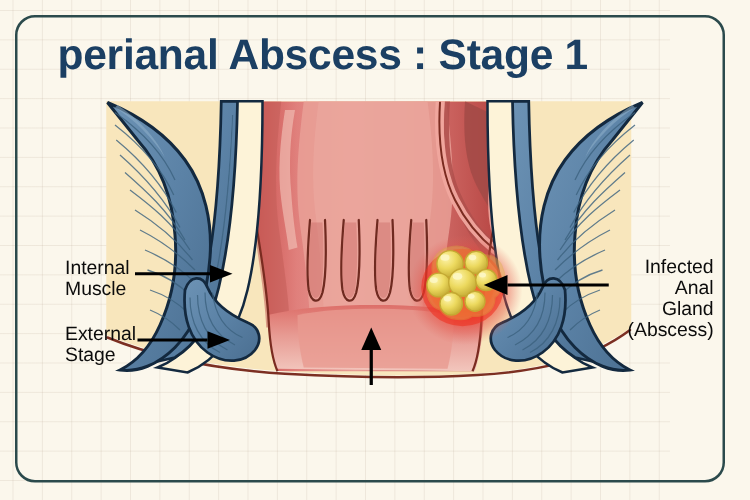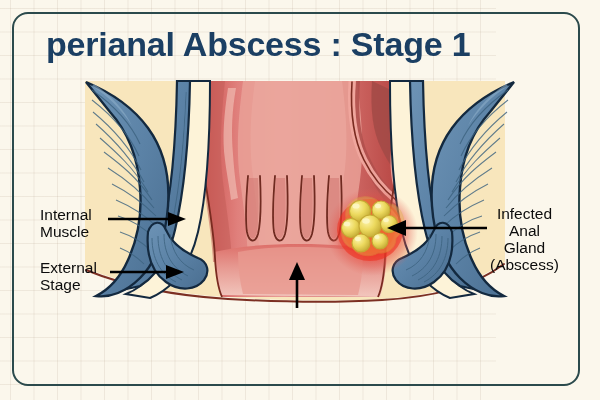--- a/index.html
+++ b/index.html
@@ -10,20 +10,21 @@
     overflow: hidden;
     background: #fbf7ec;
     font-family: "Liberation Sans", sans-serif;
   }
 
   #stage {
     position: relative;
     width: 496px;
     height: 400px;
     background: #a3a3a3;
+    padding-left: 40px;
   }
 
   
   .grid-bg {
     position: absolute;
     inset: 0;
     background-color: #fbf7ec;
     background-image:
       linear-gradient(to right, rgba(170,150,130,0.16) 1px, transparent 1px),
       linear-gradient(to bottom, rgba(170,150,130,0.16) 1px, transparent 1px);
@@ -68,22 +69,23 @@
 
   
   .lbl {
     position: absolute;
     font-size: 15.5px;
     font-weight: normal;
     color: #0c0c0c;
     line-height: 17px;
     white-space: pre-line;
     font-family: "Liberation Sans", sans-serif;
-  }
-  .lbl.right { text-align: center; }
+    margin-left: 12px;
+  }
+  .lbl.right { text-align: right; }
   .lbl-internal { left: 40px; top: 206px; }
   .lbl-external { left: 40px; top: 259px; }
   .lbl-gland    { left: 490px; top: 205px; }
   .lbl-canal    { left: 255px; top: 312px; }
 </style>
 </head>
 <body>
 
 <div id="stage">
 

